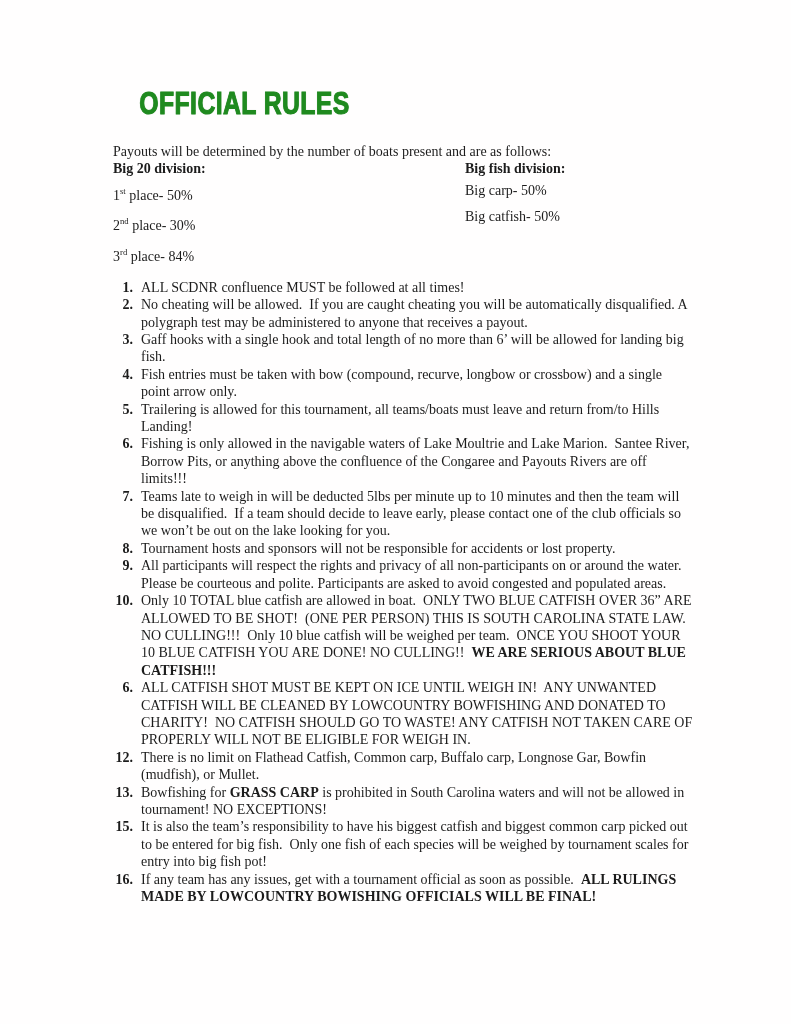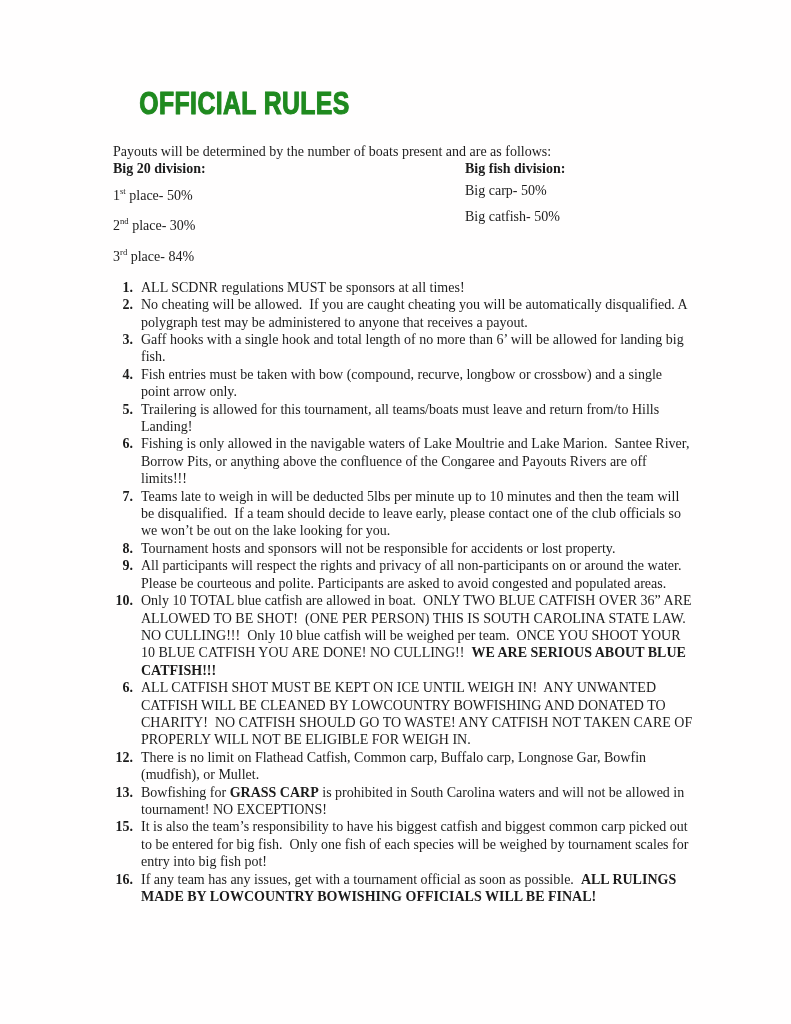--- a/index.html
+++ b/index.html
@@ -92,21 +92,21 @@
         <div>
             <div class="division-row">Big carp- 50%</div>
             <div class="division-row">Big catfish- 50%</div>
           </div>
       </div>
     </div>
 
     <div class="rules">
         <div class="rule">
           <span class="rule-num">1.</span>
-          <span class="rule-text"><span>ALL SCDNR regulations MUST be sponsors at all times!</span></span>
+          <span class="rule-text"><span>ALL SCDNR confluence MUST be followed at all times!</span></span>
         </div>
         <div class="rule">
           <span class="rule-num">2.</span>
           <span class="rule-text"><span>No cheating will be allowed.  If you are caught cheating you will be automatically disqualified. A polygraph test may be administered to anyone that receives a payout.</span></span>
         </div>
         <div class="rule">
           <span class="rule-num">3.</span>
           <span class="rule-text"><span>Gaff hooks with a single hook and total length of no more than 6’ will be allowed for landing big fish.</span></span>
         </div>
         <div class="rule">

